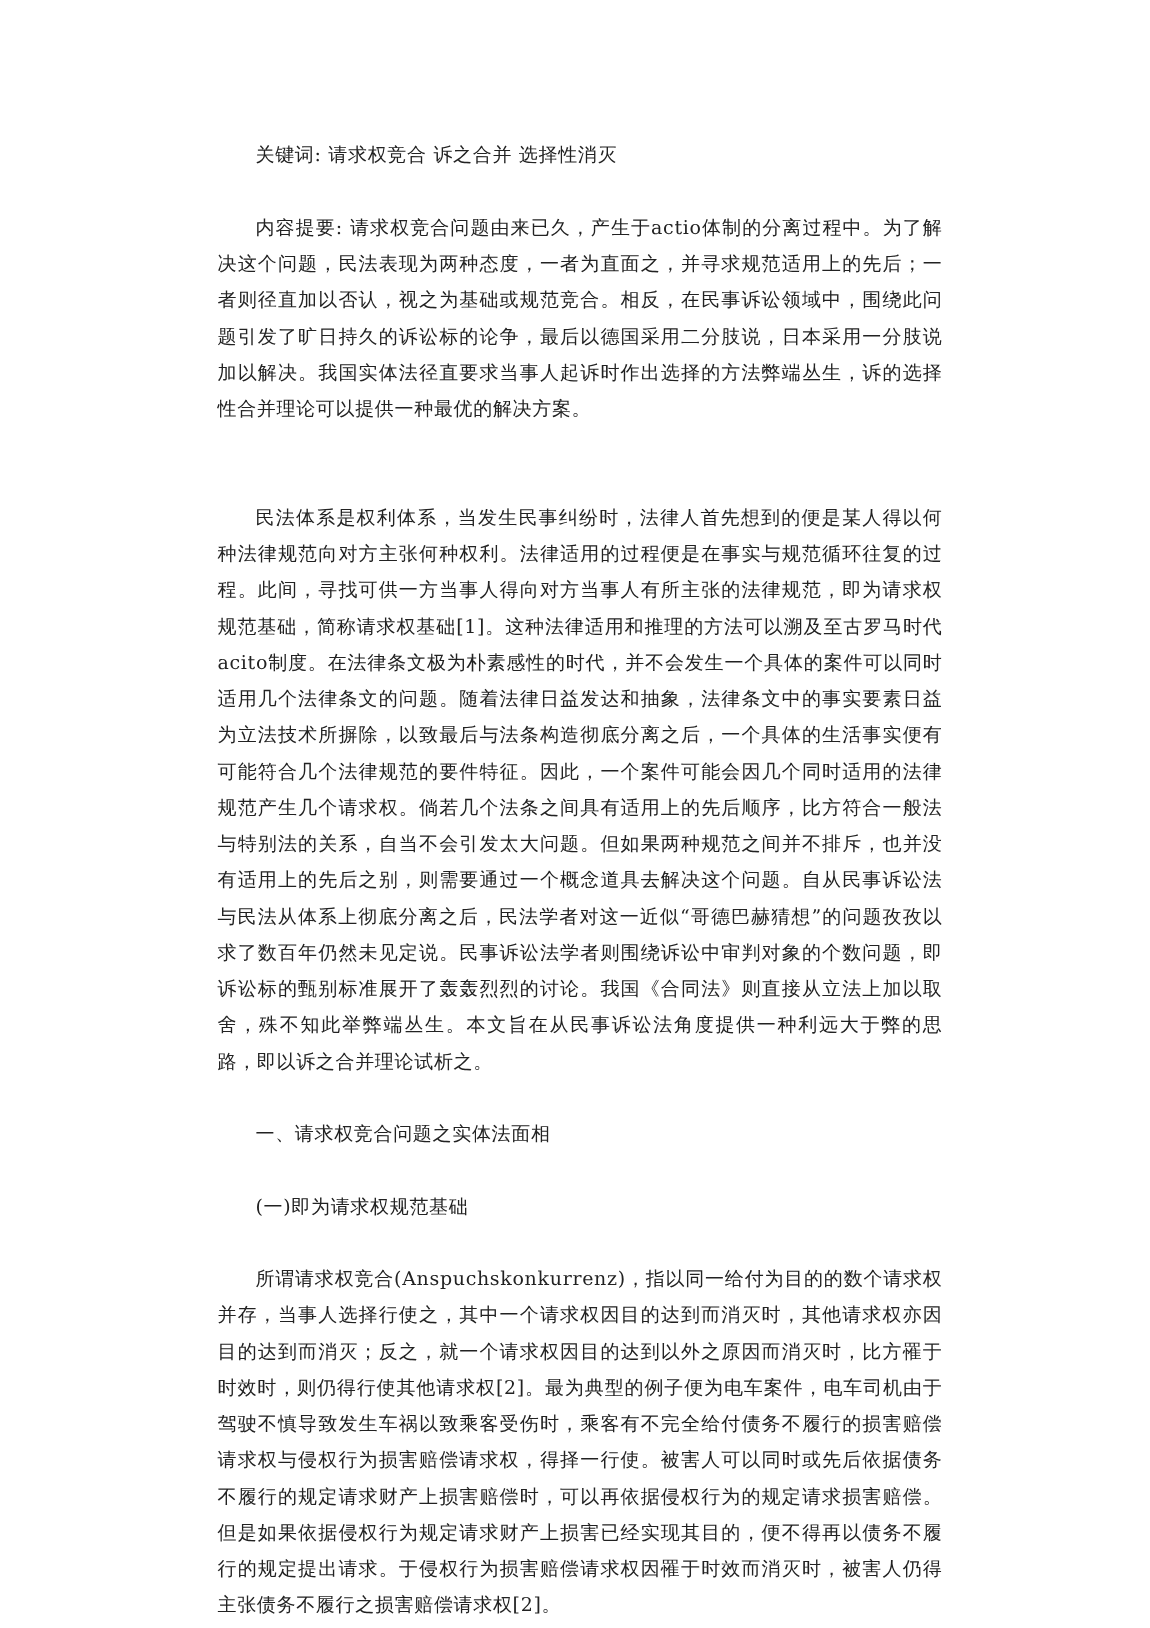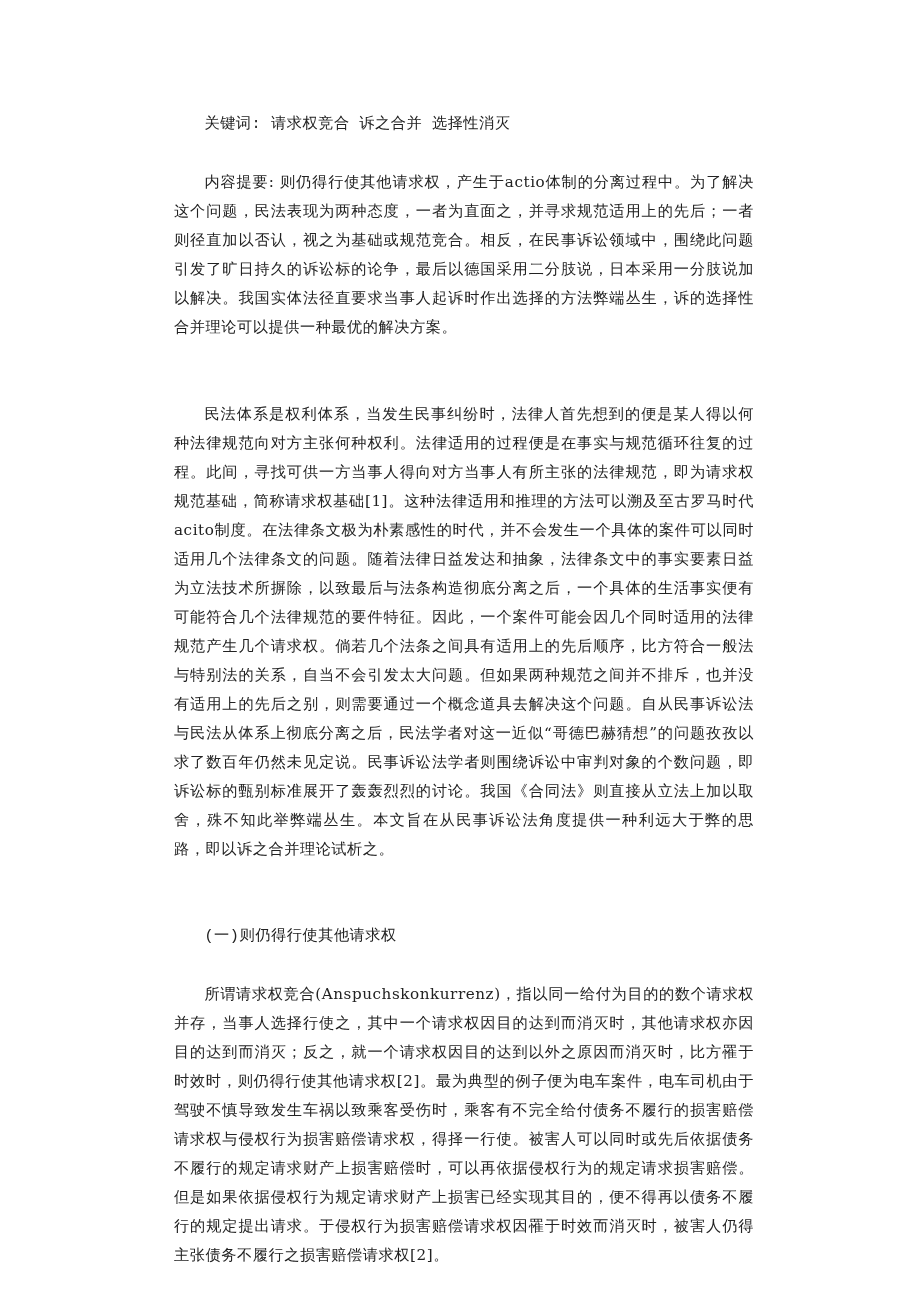--- a/index.html
+++ b/index.html
@@ -10,31 +10,32 @@
     top: 110px;
     width: 580px;
     font-family: "DejaVu Serif", "Liberation Serif", serif;
     font-size: 15.2px;
     line-height: 29px;
     color: #222222;
     letter-spacing: 0.55px;
   }
   .para { margin: 0; text-indent: 2em; text-align: justify; word-break: break-all; }
   .gap-lg { height: 29px; }
-  .heading { margin: 0; text-indent: 2em; font-family: Liberation Mono, monospace; }
+  .heading { margin: 0; text-indent: 2em; }
 </style>
 </head>
 <body>
 
 <div class="page">
   <p class="heading">关键词: 请求权竞合 诉之合并 选择性消灭</p>
   <div class="gap-lg"></div>
-  <p class="para">内容提要: 则仍得行使其他请求权，产生于actio体制的分离过程中。为了解决这个问题，民法表现为两种态度，一者为直面之，并寻求规范适用上的先后；一者则径直加以否认，视之为基础或规范竞合。相反，在民事诉讼领域中，围绕此问题引发了旷日持久的诉讼标的论争，最后以德国采用二分肢说，日本采用一分肢说加以解决。我国实体法径直要求当事人起诉时作出选择的方法弊端丛生，诉的选择性合并理论可以提供一种最优的解决方案。</p>
+  <p class="para">内容提要: 请求权竞合问题由来已久，产生于actio体制的分离过程中。为了解决这个问题，民法表现为两种态度，一者为直面之，并寻求规范适用上的先后；一者则径直加以否认，视之为基础或规范竞合。相反，在民事诉讼领域中，围绕此问题引发了旷日持久的诉讼标的论争，最后以德国采用二分肢说，日本采用一分肢说加以解决。我国实体法径直要求当事人起诉时作出选择的方法弊端丛生，诉的选择性合并理论可以提供一种最优的解决方案。</p>
   <div class="gap-lg"></div>
   <div class="gap-lg"></div>
   <p class="para">民法体系是权利体系，当发生民事纠纷时，法律人首先想到的便是某人得以何种法律规范向对方主张何种权利。法律适用的过程便是在事实与规范循环往复的过程。此间，寻找可供一方当事人得向对方当事人有所主张的法律规范，即为请求权规范基础，简称请求权基础[1]。这种法律适用和推理的方法可以溯及至古罗马时代acito制度。在法律条文极为朴素感性的时代，并不会发生一个具体的案件可以同时适用几个法律条文的问题。随着法律日益发达和抽象，法律条文中的事实要素日益为立法技术所摒除，以致最后与法条构造彻底分离之后，一个具体的生活事实便有可能符合几个法律规范的要件特征。因此，一个案件可能会因几个同时适用的法律规范产生几个请求权。倘若几个法条之间具有适用上的先后顺序，比方符合一般法与特别法的关系，自当不会引发太大问题。但如果两种规范之间并不排斥，也并没有适用上的先后之别，则需要通过一个概念道具去解决这个问题。自从民事诉讼法与民法从体系上彻底分离之后，民法学者对这一近似“哥德巴赫猜想”的问题孜孜以求了数百年仍然未见定说。民事诉讼法学者则围绕诉讼中审判对象的个数问题，即诉讼标的甄别标准展开了轰轰烈烈的讨论。我国《合同法》则直接从立法上加以取舍，殊不知此举弊端丛生。本文旨在从民事诉讼法角度提供一种利远大于弊的思路，即以诉之合并理论试析之。</p>
   <div class="gap-lg"></div>
+  <p class="heading">一、请求权竞合问题之实体法面相</p>
   <div class="gap-lg"></div>
-  <p class="heading">(一)则仍得行使其他请求权</p>
+  <p class="heading">(一)即为请求权规范基础</p>
   <div class="gap-lg"></div>
   <p class="para">所谓请求权竞合(Anspuchskonkurrenz)，指以同一给付为目的的数个请求权并存，当事人选择行使之，其中一个请求权因目的达到而消灭时，其他请求权亦因目的达到而消灭；反之，就一个请求权因目的达到以外之原因而消灭时，比方罹于时效时，则仍得行使其他请求权[2]。最为典型的例子便为电车案件，电车司机由于驾驶不慎导致发生车祸以致乘客受伤时，乘客有不完全给付债务不履行的损害赔偿请求权与侵权行为损害赔偿请求权，得择一行使。被害人可以同时或先后依据债务不履行的规定请求财产上损害赔偿时，可以再依据侵权行为的规定请求损害赔偿。但是如果依据侵权行为规定请求财产上损害已经实现其目的，便不得再以债务不履行的规定提出请求。于侵权行为损害赔偿请求权因罹于时效而消灭时，被害人仍得主张债务不履行之损害赔偿请求权[2]。</p>
 
 </div>
 
 </body></html>

